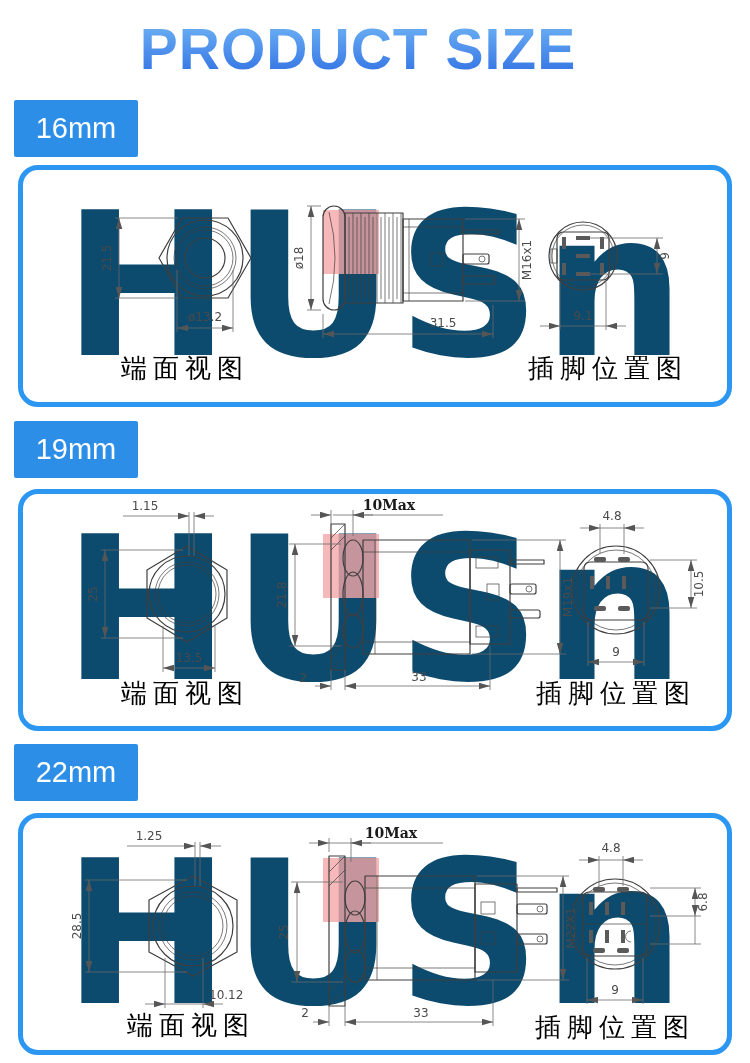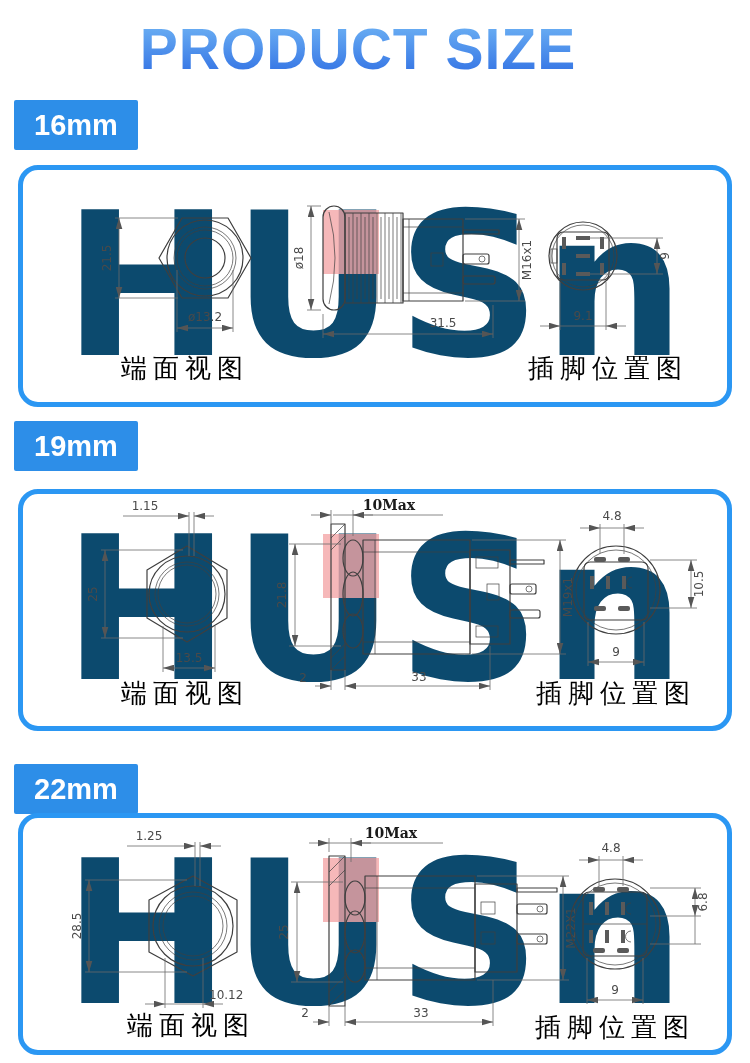--- a/index.html
+++ b/index.html
@@ -3,23 +3,23 @@
 <meta charset="utf-8">
 <style>
   html,body{margin:0;padding:0;background:#fff}
   body{width:750px;height:1063px;position:relative;overflow:hidden;font-family:"Liberation Sans",sans-serif}
   .title{position:absolute;top:16px;left:0;width:716px;text-align:center;
          font-size:57px;font-weight:bold;letter-spacing:1px;color:#3d7ee9}
   @supports (-webkit-background-clip:text){
     .title{background:linear-gradient(180deg,#74b9f6 0%,#2c6be2 100%);
            -webkit-background-clip:text;background-clip:text;-webkit-text-fill-color:transparent}
   }
-  .tag{position:absolute;left:14px;width:124px;height:50px;background:#2d8ee8;color:#fff;
-       font-size:29px;font-weight:bold;display:flex;align-items:center;justify-content:center;border-radius:2px}
-  #tag-16{top:100px}#tag-19{top:421px}#tag-22{top:764px}
+  .tag{position:absolute;left:14px;width:124px;height:57px;background:#2d8ee8;color:#fff;
+       font-size:29px;font-weight:normal;display:flex;align-items:center;justify-content:center;border-radius:2px}
+  #tag-16{top:100px}#tag-19{top:421px}#tag-22{top:744px}
   .panel{position:absolute;left:18px;width:714px;height:242px;border:5px solid #2b97f3;
          border-radius:20px;background:#fff;box-sizing:border-box;overflow:hidden}
   #panel-16{top:165px}#panel-19{top:489px}#panel-22{top:813px}
   .wm{position:absolute;inset:0;display:flex;align-items:center;justify-content:center;z-index:0;pointer-events:none}
   .wm span{font-size:200px;font-weight:bold;line-height:1;color:#0c4a6e;letter-spacing:2px;
            font-family:"DejaVu Sans",sans-serif}
   .wm-accent{position:absolute;left:300px;top:40px;width:56px;height:64px;background:#f4a6a8;opacity:.8;z-index:0}
   svg.layer{position:absolute;left:0;top:0;z-index:1}
   
   .o{stroke:#3f3f3f;stroke-width:1.2;fill:none;stroke-linejoin:round}

